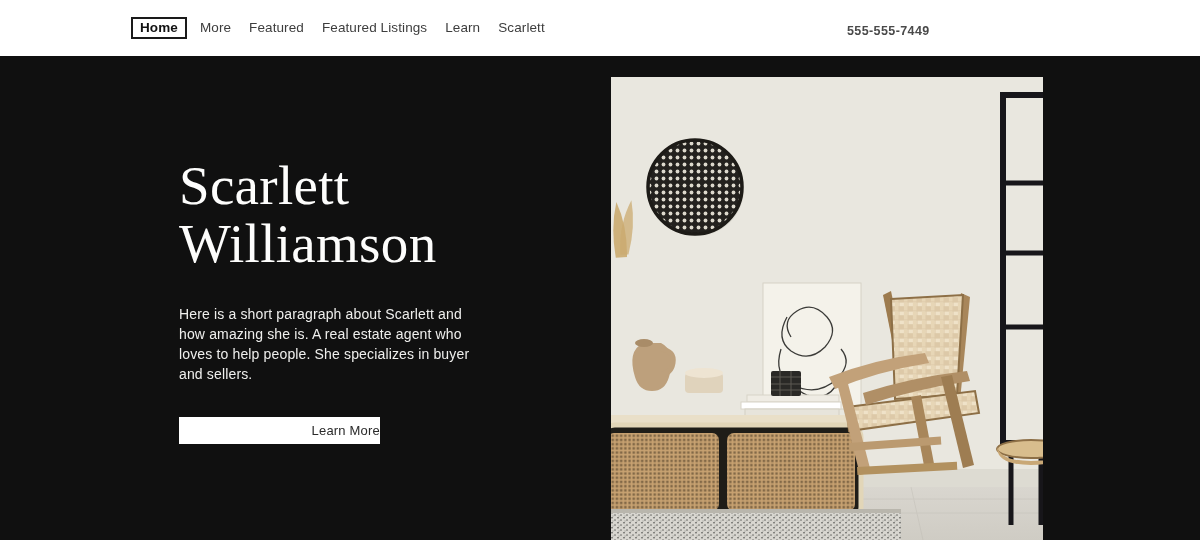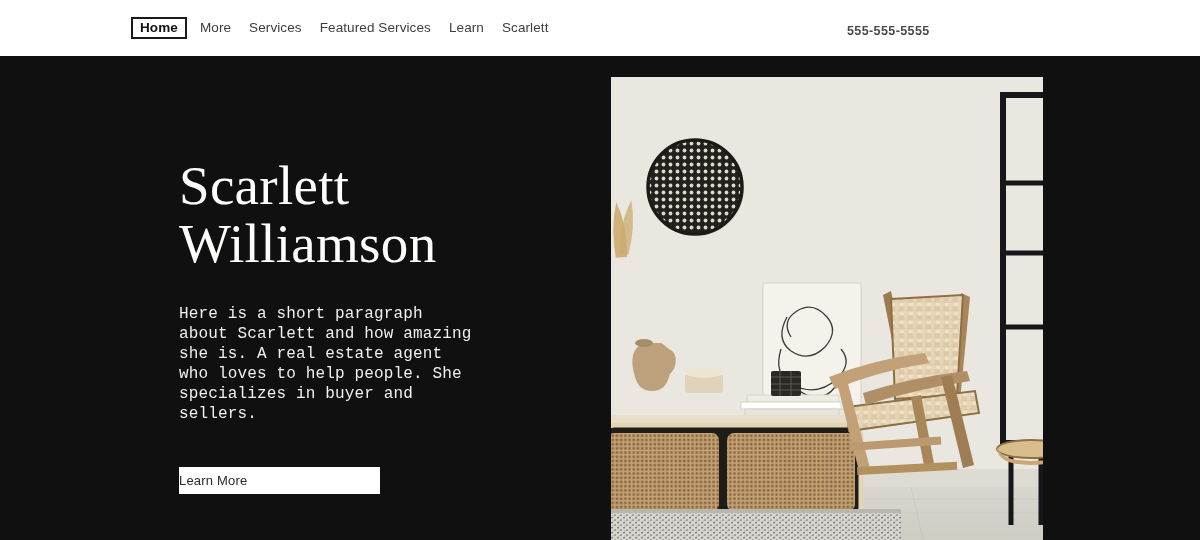--- a/index.html
+++ b/index.html
@@ -97,41 +97,40 @@
     color: #fdfdfc;
     font-size: 55px;
     line-height: 58px;
     font-weight: normal;
     letter-spacing: .3px;
     white-space: pre-line;
   }
 
   .hero-para {
     margin-top: 31px;
-    font-size: 16px;
+    font-size: 14px;
     line-height: 20px;
     color: #efefed;
     letter-spacing: .15px;
     width: 300px;
-    font-family: Liberation Mono, monospace;
   }
 
   .cta {
     display: block;
-    margin-top: 43px;
+    margin-top: 33px;
     width: 201px;
     height: 27px;
     background: #ffffff;
     border: none;
     color: #2a2a2a;
     font-size: 13px;
     font-family: "Liberation Sans", sans-serif;
     letter-spacing: .2px;
     cursor: pointer;
-    text-align: left;
+    text-align: right;
     line-height: 27px;
     padding: 0;
   }
 
   
   .photo {
     position: absolute;
     left: 611px;
     top: 21px;
     width: 432px;
@@ -145,27 +144,27 @@
 </head>
 <body>
 
 <div class="page">
 
   <header class="site-header">
 
     <nav class="nav">
       <button class="nav-item is-active">Home</button>
       <button class="nav-item">More</button>
-      <button class="nav-item">Services</button>
-      <button class="nav-item">Featured Services</button>
+      <button class="nav-item">Featured</button>
+      <button class="nav-item">Featured Listings</button>
       <button class="nav-item">Learn</button>
       <button class="nav-item">Scarlett</button>
     </nav>
 
-    <div class="phone">555-555-5555</div>
+    <div class="phone">555-555-7449</div>
   </header>
 
   <section class="hero">
 
     <div class="hero-copy">
       <h1 class="hero-title">Scarlett
 Williamson</h1>
       <p class="hero-para">Here is a short paragraph about Scarlett and how amazing she is. A real estate agent who loves to help people. She specializes in buyer and sellers.</p>
       <button class="cta">Learn More</button>
     </div>

